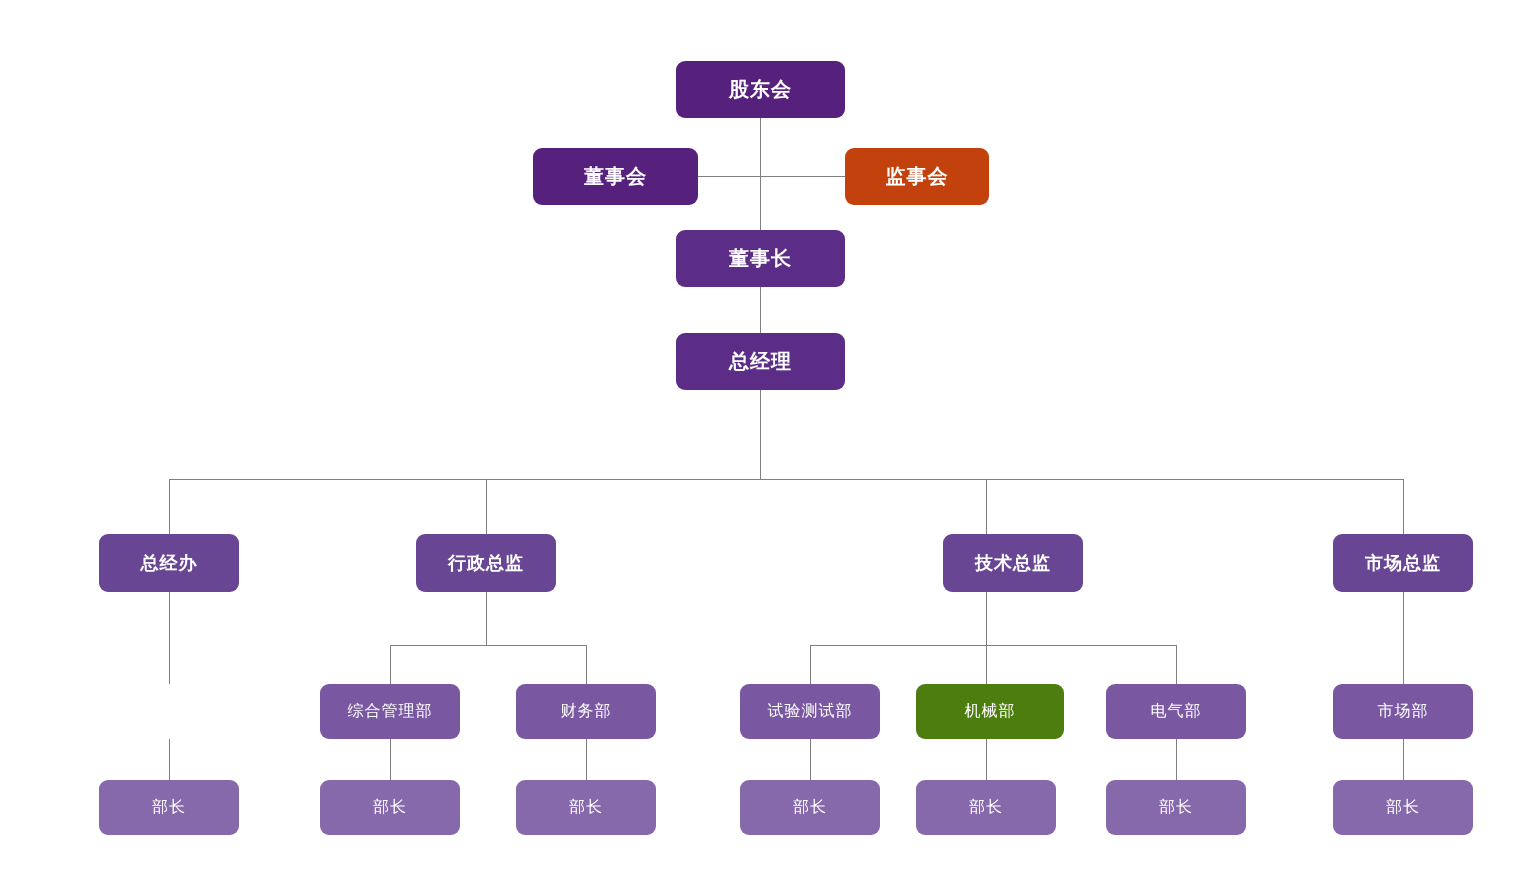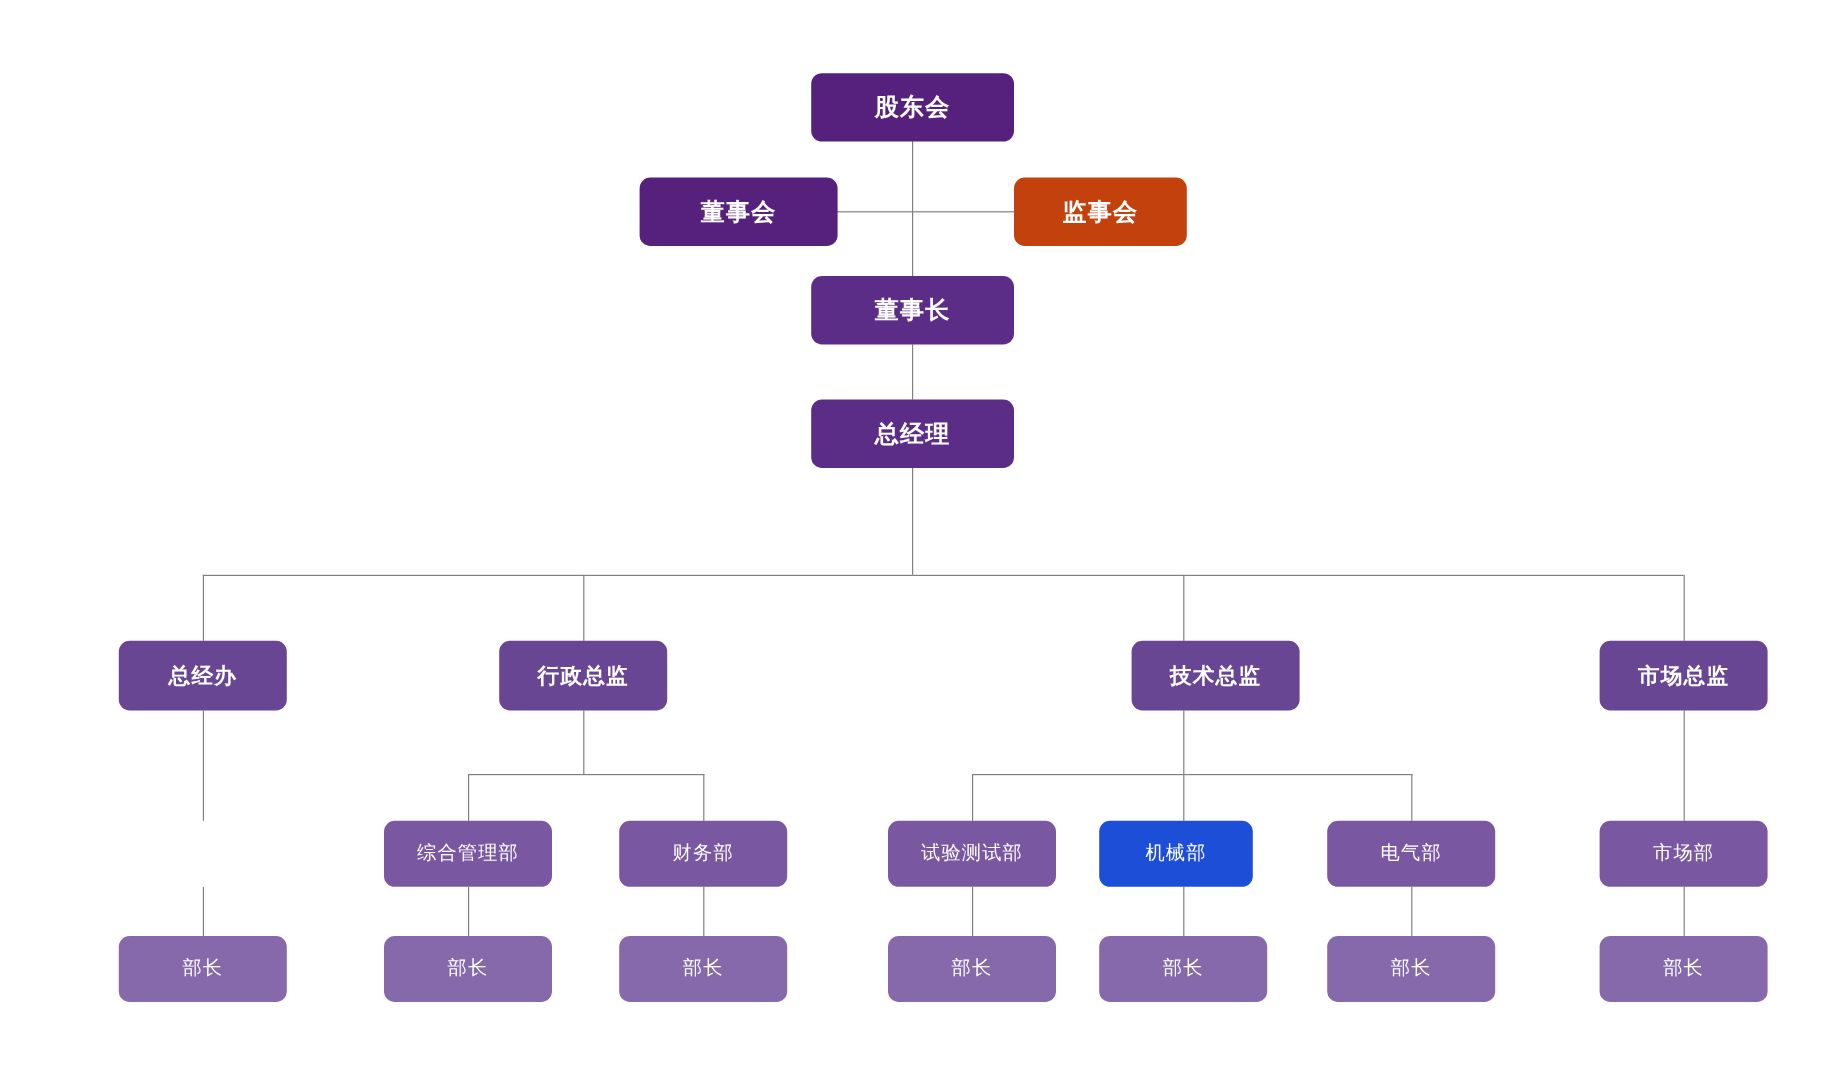--- a/index.html
+++ b/index.html
@@ -95,21 +95,21 @@
     </div>
     <div class="node lvl-4" style="left: 320px; top: 684px; width: 140px; height: 55px; background: rgb(122, 88, 161); color: rgb(255, 255, 255);">
       <span>综合管理部</span>
     </div>
     <div class="node lvl-4" style="left: 516px; top: 684px; width: 140px; height: 55px; background: rgb(122, 88, 161); color: rgb(255, 255, 255);">
       <span>财务部</span>
     </div>
     <div class="node lvl-4" style="left: 740px; top: 684px; width: 140px; height: 55px; background: rgb(122, 88, 161); color: #ffffff;">
       <span>试验测试部</span>
     </div>
-    <div class="node lvl-4" style="left: 916px; top: 684px; width: 128px; height: 55px; background: #1d4ed8; color: rgb(255, 255, 255);">
+    <div class="node lvl-4" style="left: 916px; top: 684px; width: 148px; height: 55px; background: #4d7c0f; color: rgb(255, 255, 255);">
       <span>机械部</span>
     </div>
     <div class="node lvl-4" style="left: 1106px; top: 684px; width: 140px; height: 55px; background: rgb(122, 88, 161); color: rgb(255, 255, 255);">
       <span>电气部</span>
     </div>
     <div class="node lvl-4" style="left: 1333px; top: 684px; width: 140px; height: 55px; background: rgb(122, 88, 161); color: rgb(255, 255, 255);">
       <span>市场部</span>
     </div>
     <div class="node lvl-5" style="left: 99px; top: 780px; width: 140px; height: 55px; background: rgb(133, 105, 170); color: rgb(255, 255, 255);">
       <span>部长</span>

